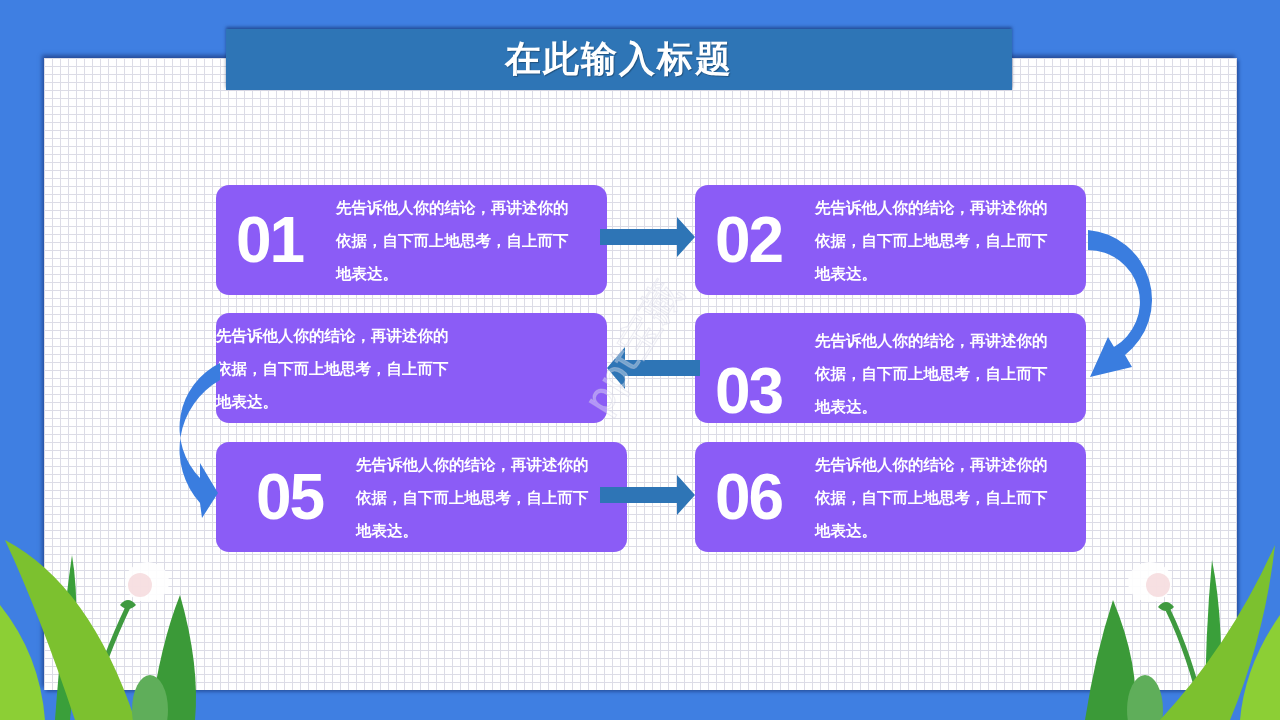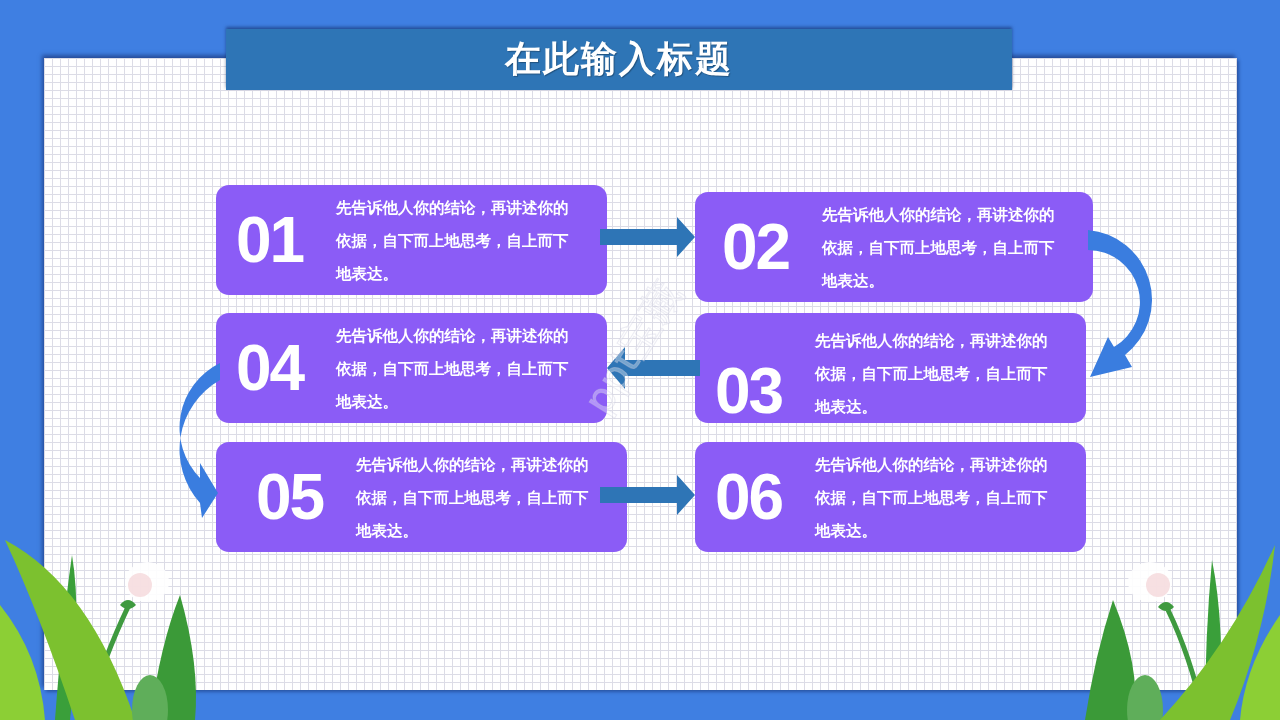--- a/index.html
+++ b/index.html
@@ -44,30 +44,29 @@
 <div class="panel"></div>
 
 <div class="title-bar">
   <span class="title-text">在此输入标题</span>
 </div>
 
 <div class="step" style="left:216px; top:185px;">
   <div class="step-num">01</div>
   <div class="step-text">先告诉他人你的结论，再讲述你的依据，自下而上地思考，自上而下地表达。</div>
 </div>
-<div class="step" style="left:695px; top:192px;padding-left:7px;">
+<div class="step" style="left:695px; top:185px;">
   <div class="step-num">02</div>
   <div class="step-text">先告诉他人你的结论，再讲述你的依据，自下而上地思考，自上而下地表达。</div>
 </div>
 <div class="step" style="left:695px; top:313px;align-items:flex-end;">
   <div class="step-num">03</div>
   <div class="step-text">先告诉他人你的结论，再讲述你的依据，自下而上地思考，自上而下地表达。</div>
 </div>
 <div class="step" style="left:216px; top:313px;">
-  <div class="step-num">04</div>
   <div class="step-text">先告诉他人你的结论，再讲述你的依据，自下而上地思考，自上而下地表达。</div>
 </div>
 <div class="step" style="left:216px; top:442px;padding-left:20px;">
   <div class="step-num">05</div>
   <div class="step-text">先告诉他人你的结论，再讲述你的依据，自下而上地思考，自上而下地表达。</div>
 </div>
 <div class="step" style="left:695px; top:442px;">
   <div class="step-num">06</div>
   <div class="step-text">先告诉他人你的结论，再讲述你的依据，自下而上地思考，自上而下地表达。</div>
 </div>

